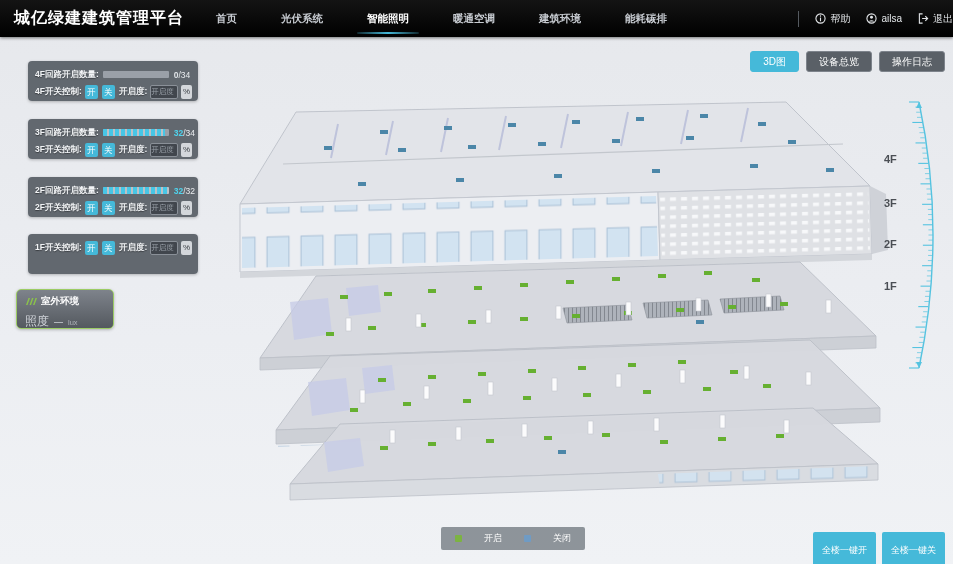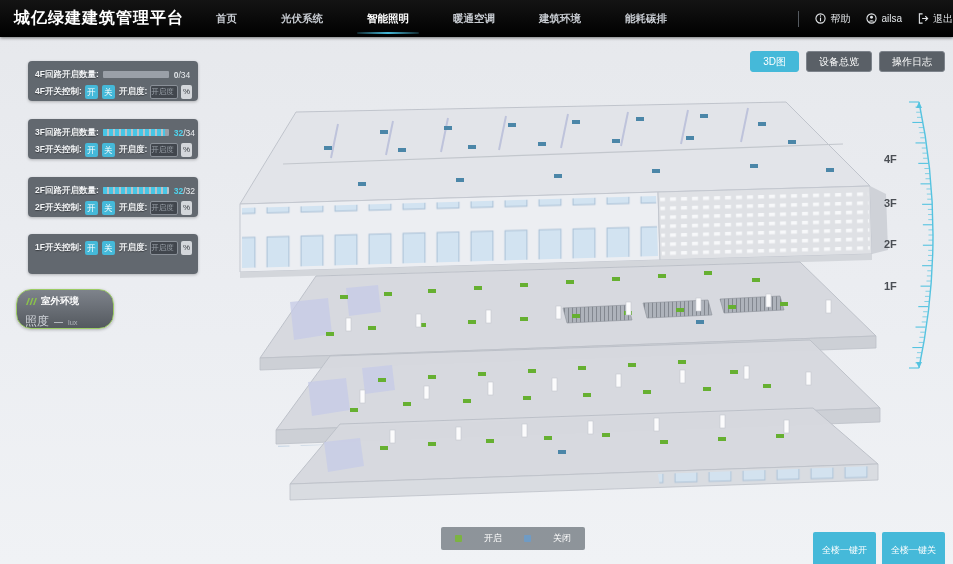--- a/index.html
+++ b/index.html
@@ -30,21 +30,21 @@
   .fp-fill { display:block; height:100%; background:repeating-linear-gradient(90deg,#47c6e6 0 4px,rgba(255,255,255,.35) 4px 6px); }
   .fp-count { font-size:8.5px; color:#e8ebee; white-space:nowrap; margin-left:2px; }
   .fp-count b { color:#4fd4ee; font-weight:bold; }
   .fp-count b.zero { color:#dfe3e7; }
   .onoff-btn { width:17px; height:14px; border:0; background:#45b9d9; color:#fff; font-size:8.5px; border-radius:2px; cursor:pointer; line-height:14px; text-align:center; padding:0; margin-right:1px; }
   .dim-input { width:28px; height:14px; background:#41464d; border:1px solid #8a9098; border-radius:2px; color:#d6dade; font-size:7.5px; padding:0 0; }
   .dim-input::placeholder { color:#9aa1a9; font-size:7.5px; }
   .pct-btn { width:14px; height:14px; border:0; background:#d4d7db; color:#3c4046; font-size:8px; border-radius:2px; cursor:pointer; padding:0; }
 
   
-  .outdoor-panel { position:absolute; left:16px; top:252px; width:98px; height:40px; background:linear-gradient(180deg,#7e838b,#54595f); border:1px solid #9ccc65; border-radius:15px; padding:5px 8px; box-shadow:0 1px 3px rgba(0,0,0,.25); }
+  .outdoor-panel { position:absolute; left:16px; top:252px; width:98px; height:40px; background:linear-gradient(180deg,#7e838b,#54595f); border:1px solid #9ccc65; border-radius:5px; padding:5px 8px; box-shadow:0 1px 3px rgba(0,0,0,.25); }
   .op-title-row { display:flex; align-items:center; gap:4px; }
   .op-title { color:#fff; font-size:9.5px; font-weight:bold; }
   .op-metric-row { display:flex; align-items:baseline; gap:5px; margin-top:5px; }
   .op-metric-label { color:#cfd3d8; font-size:12px; }
   .op-metric-value { color:#dfe3e7; font-size:9px; }
   .op-metric-unit { color:#aeb3b9; font-size:7.5px; }
 
   
   .view-btns { position:absolute; top:14px; right:8px; display:flex; gap:7px; }
   .view-btn { height:21px; padding:0 12px; font-size:10px; color:#fff; border-radius:3px; cursor:pointer; border:1px solid #7d838b; background:#5a6067; line-height:19px; white-space:nowrap; }

